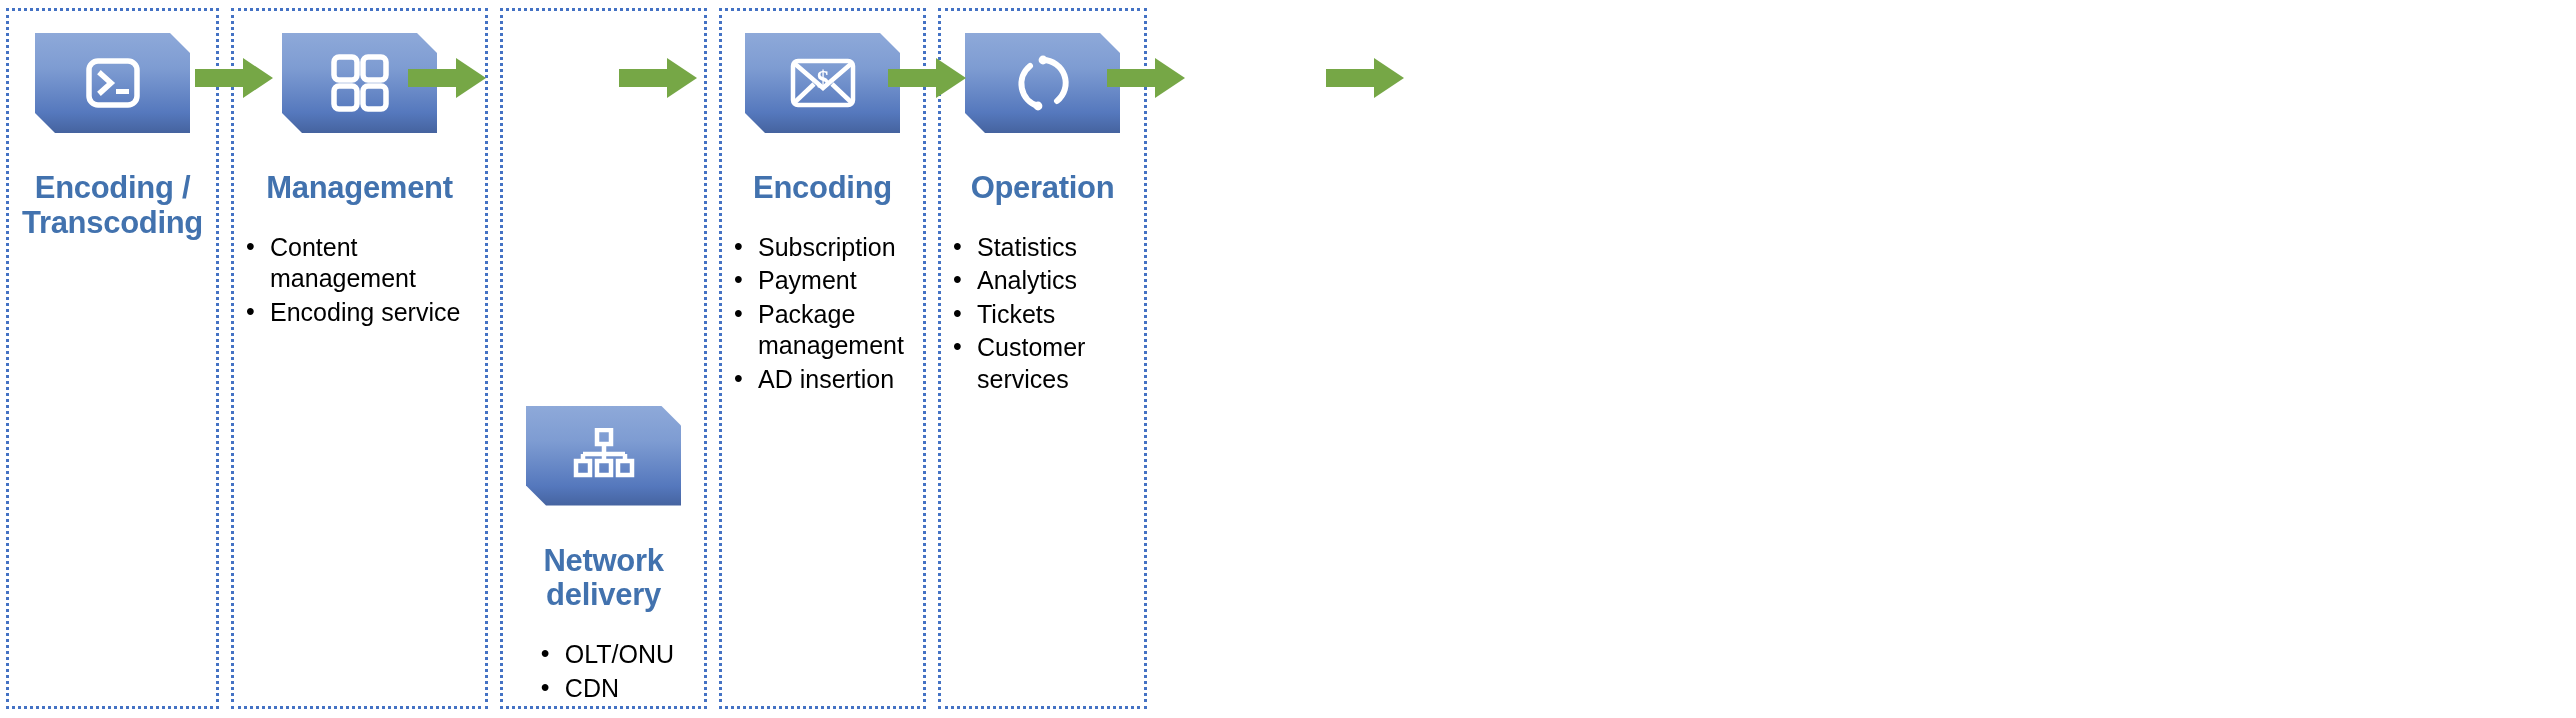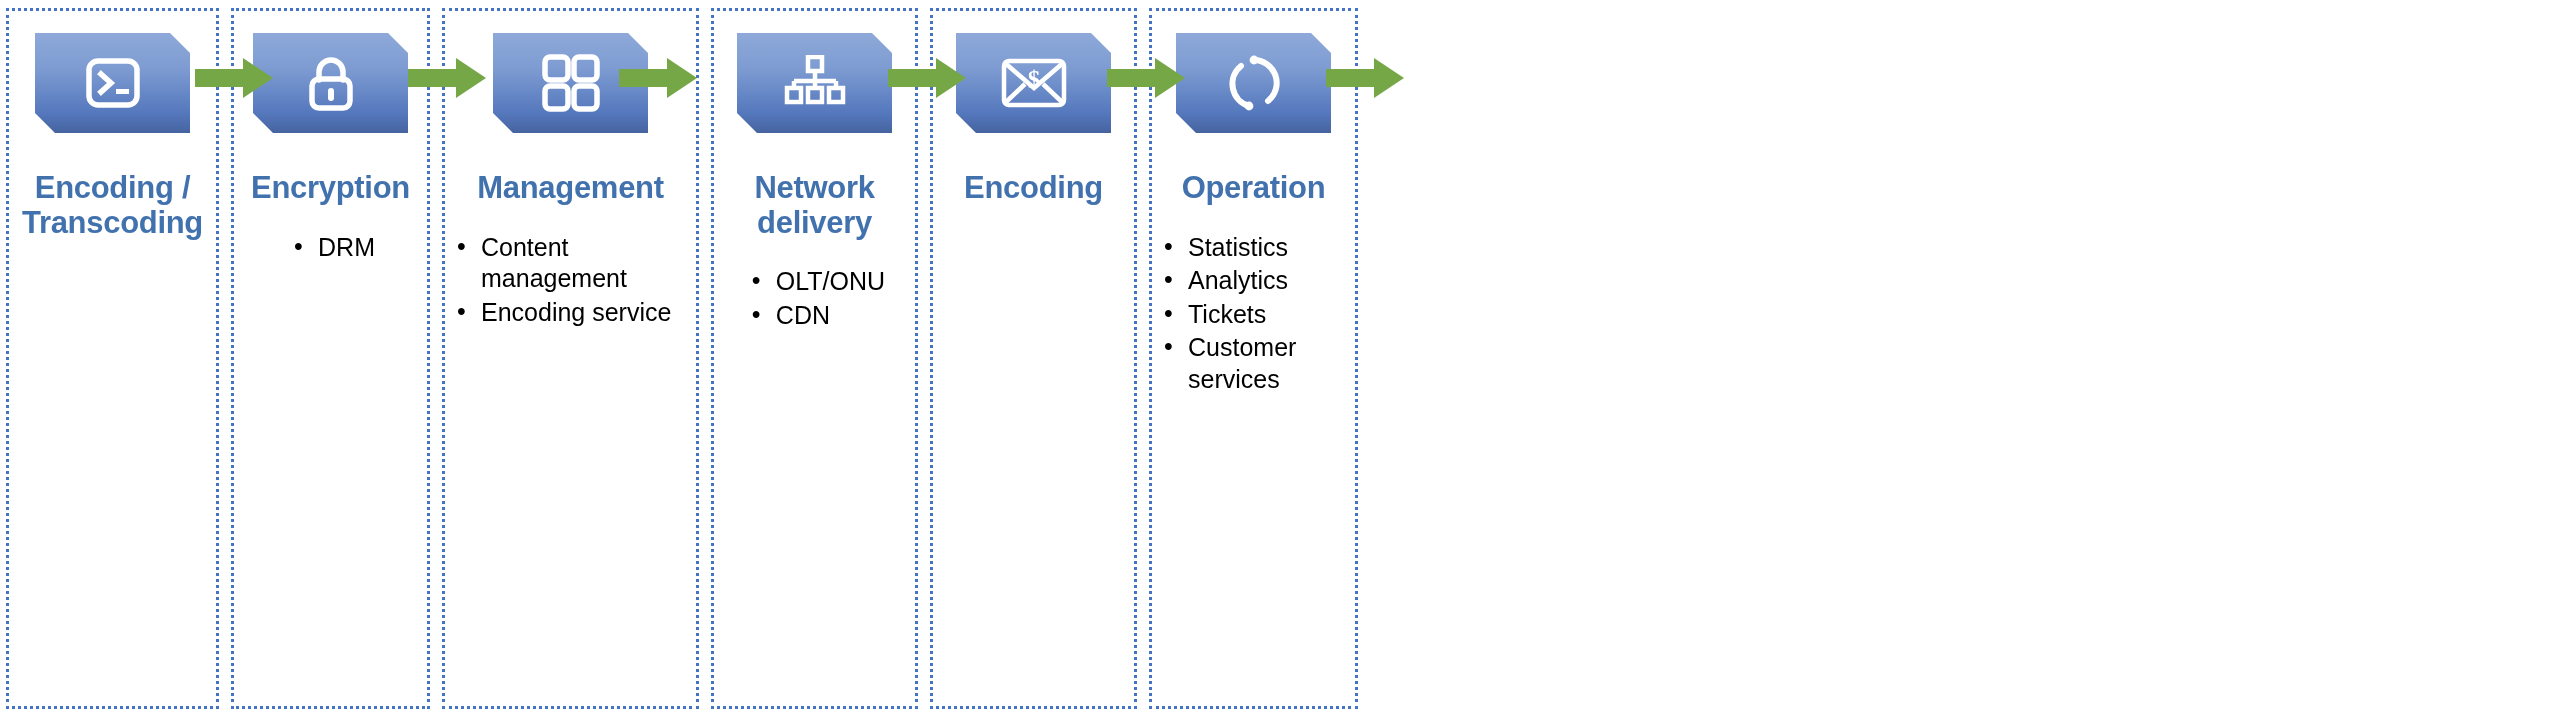--- a/index.html
+++ b/index.html
@@ -25,21 +25,21 @@
     flex-direction: column;
     align-items: center;
     padding-top: 22px;
     background: #ffffff;
   }
   .panel:last-child { margin-right: 0; }
 
   .p0 { width: 213px; }
   .p1 { width: 199px; }
   .p2 { width: 257px; }
-  .p3 { width: 207px; }
+  .p3 { width: 207px; justify-content: flex-end; }
   .p4 { width: 207px; }
   .p5 { width: 207px; }
   .p6 { width: 209px; }
 
   
   .tile {
     position: relative;
     width: 155px; height: 100px;
     background: linear-gradient(to bottom, #8ea9d9 0%, #7e9cd2 35%, #5578bd 80%, #45639f 100%);
     -webkit-clip-path: polygon(0 0, 135px 0, 100% 20px, 100% 100%, 20px 100%, 0 80px);
@@ -113,35 +113,20 @@
           <rect x="4" y="6" width="48" height="44" rx="9" ry="9" fill="none" stroke="#ffffff" stroke-width="5.5"></rect>
           <path d="M16 19 L26 28 L16 37" fill="none" stroke="#ffffff" stroke-width="5.5" stroke-linecap="square" stroke-linejoin="miter"></path>
           <rect x="31" y="34" width="13" height="5" fill="#ffffff"></rect>
         </svg>
       </span>
     </div>
     <div class="title">Encoding /
 Transcoding</div>
   </div>
 
-  <div class="panel p1">
-    <div class="tile">
-      <span>
-        <svg width="54" height="58" viewBox="0 0 54 58">
-          <path d="M15 26 V18 a12 12 0 0 1 24 0 V26" fill="none" stroke="#ffffff" stroke-width="5.5" stroke-linecap="round"></path>
-          <rect x="8" y="25" width="38" height="29" rx="7" ry="7" fill="none" stroke="#ffffff" stroke-width="5.5"></rect>
-          <rect x="24" y="34" width="6" height="13" rx="3" fill="#ffffff"></rect>
-        </svg>
-      </span>
-    </div>
-    <div class="title">Encryption</div>
-    <ul class="bullets">
-      <li>DRM</li>
-    </ul>
-  </div>
 
   <div class="panel p2">
     <div class="tile">
       <span>
         <svg width="58" height="58" viewBox="0 0 58 58">
           <rect x="3" y="3" width="23" height="23" rx="5" ry="5" fill="none" stroke="#ffffff" stroke-width="5.5"></rect>
           <rect x="32" y="3" width="23" height="23" rx="5" ry="5" fill="none" stroke="#ffffff" stroke-width="5.5"></rect>
           <rect x="3" y="32" width="23" height="23" rx="5" ry="5" fill="none" stroke="#ffffff" stroke-width="5.5"></rect>
           <rect x="32" y="32" width="23" height="23" rx="5" ry="5" fill="none" stroke="#ffffff" stroke-width="5.5"></rect>
         </svg>
@@ -181,20 +166,26 @@
       <span>
         <svg width="66" height="50" viewBox="0 0 66 50">
           <rect x="3" y="3" width="60" height="44" rx="5" ry="5" fill="none" stroke="#ffffff" stroke-width="4.5"></rect>
           <path d="M4 5 L33 30 L62 5" fill="none" stroke="#ffffff" stroke-width="4.5"></path>
           <path d="M4 45 L24 26 M62 45 L42 26" fill="none" stroke="#ffffff" stroke-width="4.5"></path>
           <text x="33" y="30" text-anchor="middle" font-family="Liberation Serif, serif" font-size="25" font-weight="bold" fill="#ffffff">$</text>
         </svg>
       </span>
     </div>
     <div class="title">Encoding</div>
+    <ul class="bullets">
+      <li>Subscription</li>
+      <li>Payment</li>
+      <li>Package management</li>
+      <li>AD insertion</li>
+    </ul>
   </div>
 
 
   <div class="panel p6">
     <div class="tile">
       <span>
         <svg width="58" height="58" viewBox="0 0 58 58">
           <path d="M29 6 A23 23 0 0 1 43 47" fill="none" stroke="#ffffff" stroke-width="6" stroke-linecap="round"></path>
           <path d="M24 52 A23 23 0 0 1 16 12" fill="none" stroke="#ffffff" stroke-width="6" stroke-linecap="round"></path>
           <circle cx="29" cy="6" r="4.4" fill="#ffffff"></circle>

